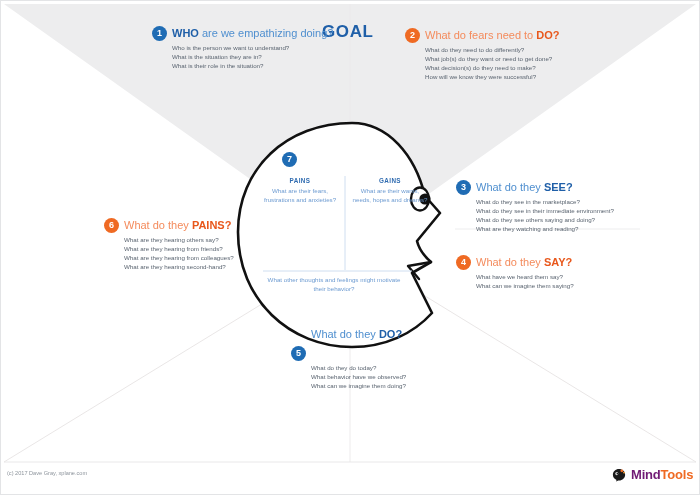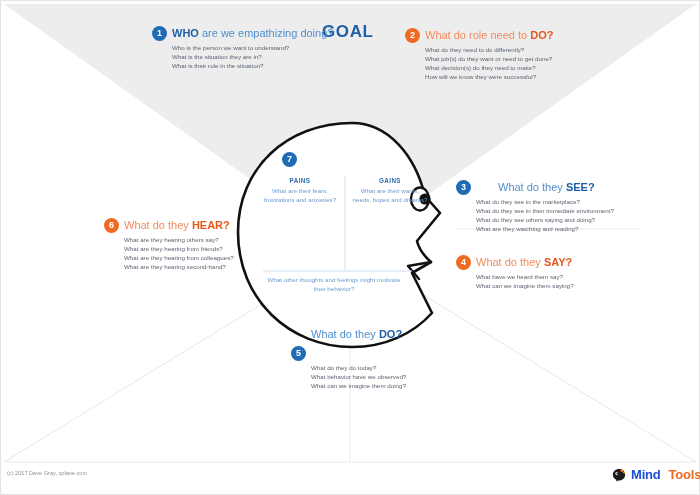--- a/index.html
+++ b/index.html
@@ -44,22 +44,22 @@
   #motivate{position:absolute;left:264px;top:276px;width:140px;text-align:center;
             font-size:6.2px;line-height:8.6px;color:#6d9bd1;}
 
   
   #copyright{position:absolute;left:7px;top:470px;font-size:5.6px;color:#8d949c;}
 
   #logo{position:absolute;left:612px;top:466px;height:20px;}
   #logo .mark{position:absolute;left:0;top:2px;width:14px;height:14px;}
   #logo .wm{position:absolute;left:19px;top:1px;font-size:13px;font-weight:bold;
             letter-spacing:-.2px;}
-  #logo .wm .mind{color:#1d4ed8;}
-  #logo .wm .tools{color:#ef6a23;padding-left:8px;}
+  #logo .wm .mind{color:#701a75;}
+  #logo .wm .tools{color:#ef6a23;}
 </style>
 </head>
 <body>
 
 <div id="canvas">
 
   <svg id="bg" viewBox="0 0 700 495" width="700" height="495">
 
     <rect x="0.5" y="0.5" width="699" height="494" fill="#ffffff" stroke="#e3e4e6" stroke-width="1"></rect>
 
@@ -102,30 +102,30 @@
 
   <div class="badge blue" style="left:152px;top:26px;">1</div>
   <div class="qtitle blue" style="left:172px;top:27px;"><b>WHO</b><span> are we empathizing doing?</span></div>
   <div class="qlist" style="left:172px;top:43px;">
     <div>Who is the person we want to understand?</div>
     <div>What is the situation they are in?</div>
     <div>What is their role in the situation?</div>
   </div>
 
   <div class="badge orange" style="left:405px;top:28px;">2</div>
-  <div class="qtitle orange" style="left:425px;top:29px;"><span>What do role need to </span><b>DO?</b></div>
+  <div class="qtitle orange" style="left:425px;top:29px;"><span>What do fears need to </span><b>DO?</b></div>
   <div class="qlist" style="left:425px;top:45px;">
     <div>What do they need to do differently?</div>
     <div>What job(s) do they want or need to get done?</div>
     <div>What decision(s) do they need to make?</div>
     <div>How will we know they were successful?</div>
   </div>
 
   <div class="badge blue" style="left:456px;top:180px;">3</div>
-  <div class="qtitle blue" style="left:476px;top:181px;margin-left:22px;"><span>What do they </span><b>SEE?</b></div>
+  <div class="qtitle blue" style="left:476px;top:181px;"><span>What do they </span><b>SEE?</b></div>
   <div class="qlist" style="left:476px;top:197px;">
     <div>What do they see in the marketplace?</div>
     <div>What do they see in their immediate environment?</div>
     <div>What do they see others saying and doing?</div>
     <div>What are they watching and reading?</div>
   </div>
 
   <div class="badge orange" style="left:456px;top:255px;">4</div>
   <div class="qtitle orange" style="left:476px;top:256px;"><span>What do they </span><b>SAY?</b></div>
   <div class="qlist" style="left:476px;top:272px;">
@@ -135,21 +135,21 @@
 
   <div class="badge blue" style="left:291px;top:346px;">5</div>
   <div class="qtitle blue" style="left:311px;top:328px;"><span>What do they </span><b>DO?</b></div>
   <div class="qlist" style="left:311px;top:363px;">
     <div>What do they do today?</div>
     <div>What behavior have we observed?</div>
     <div>What can we imagine them doing?</div>
   </div>
 
   <div class="badge orange" style="left:104px;top:218px;">6</div>
-  <div class="qtitle orange" style="left:124px;top:219px;"><span>What do they </span><b>HEAR?</b></div>
+  <div class="qtitle orange" style="left:124px;top:219px;"><span>What do they </span><b>PAINS?</b></div>
   <div class="qlist" style="left:124px;top:235px;">
     <div>What are they hearing others say?</div>
     <div>What are they hearing from friends?</div>
     <div>What are they hearing from colleagues?</div>
     <div>What are they hearing second-hand?</div>
   </div>
 
   <div class="badge blue" id="think-badge">7</div>
   <div id="think-title"><span>What do they </span><b style="color:#1f5fa8;">THINK</b><span> and </span><b style="color:#1f5fa8;">FEEL</b><span>?</span></div>
 

